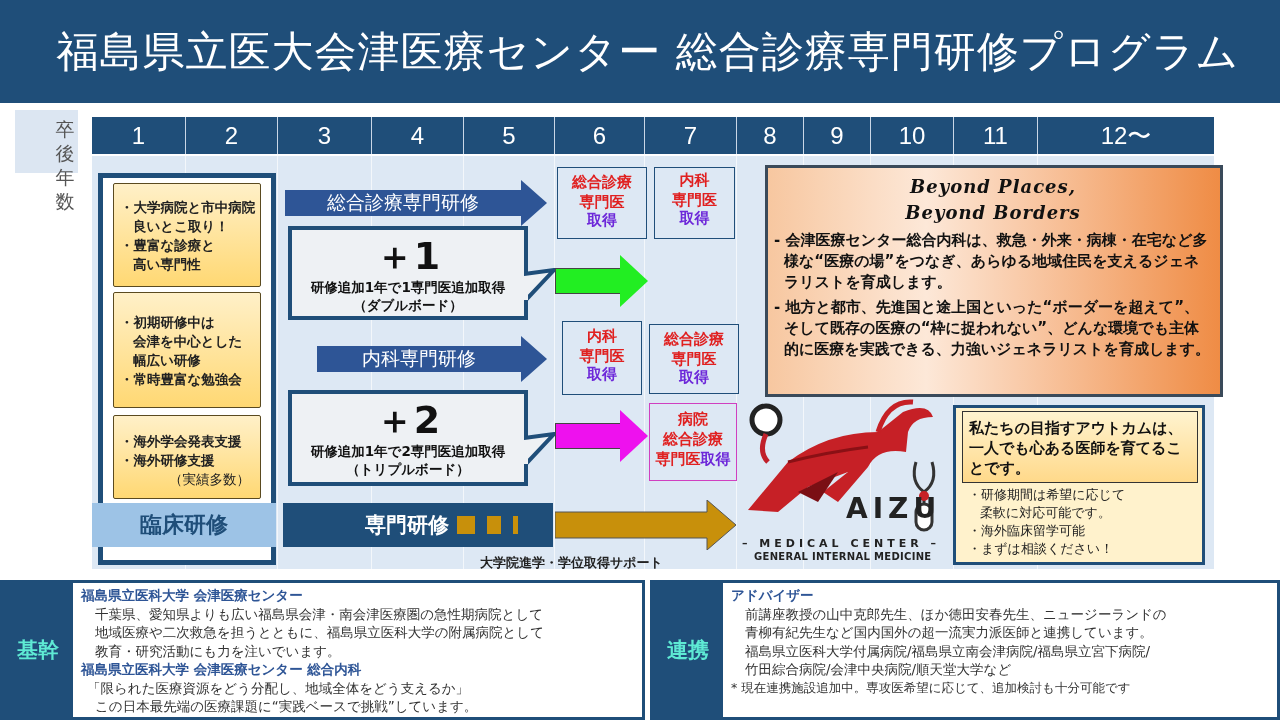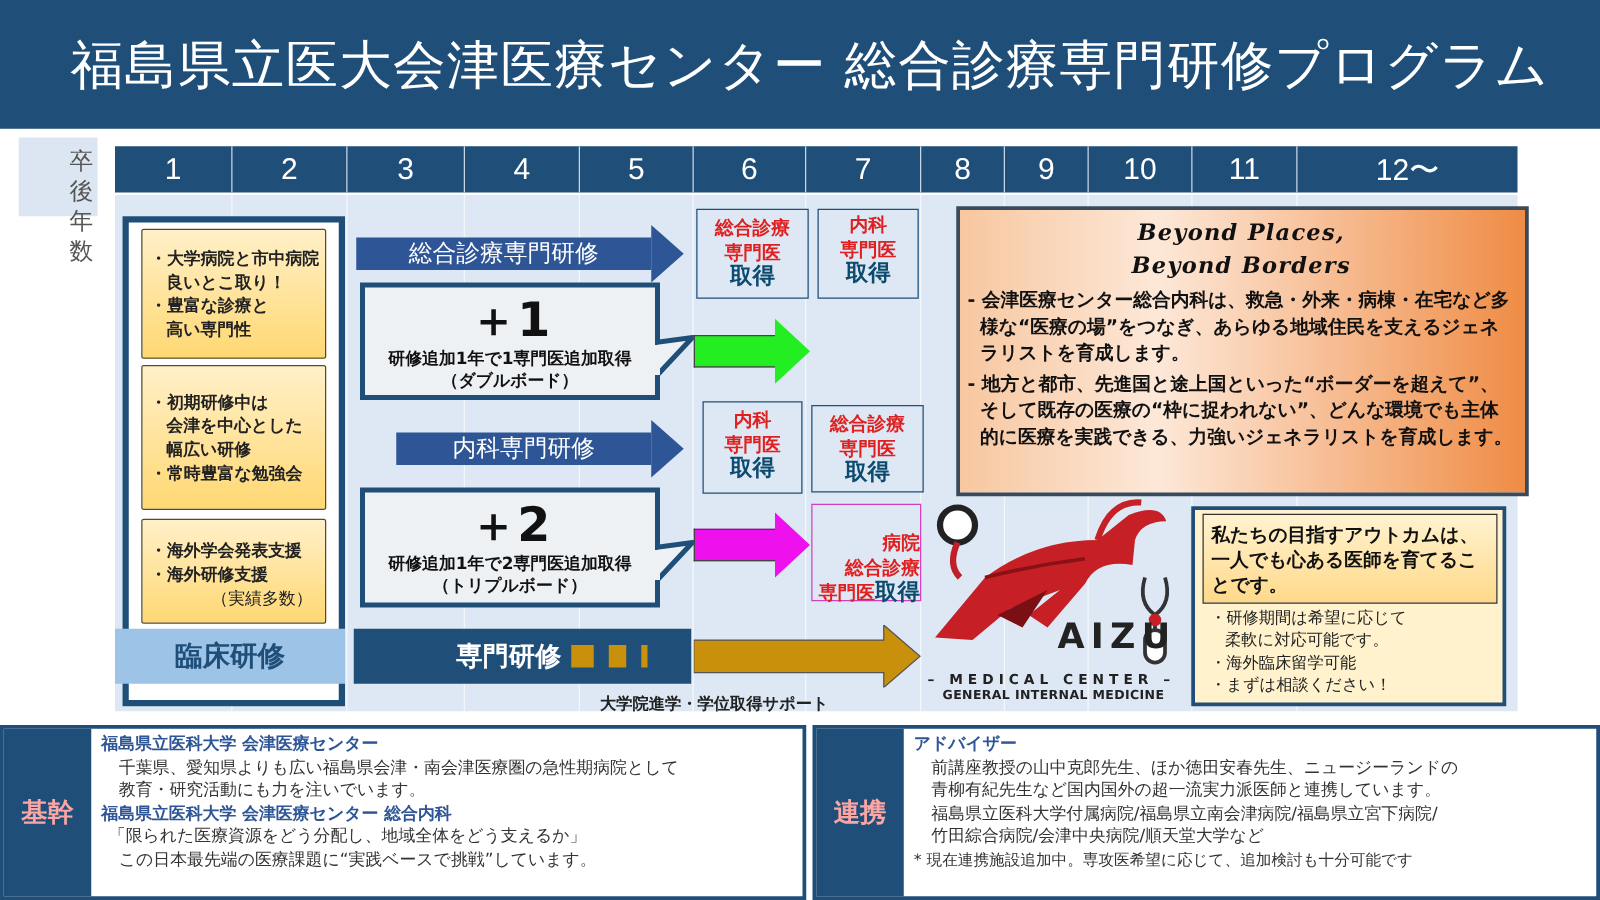--- a/index.html
+++ b/index.html
@@ -26,21 +26,21 @@
   .blue-arrow{position:absolute;height:46px;display:flex;align-items:center;}
   .blue-arrow .shaft{background:#2e5596;height:26px;flex:1;display:flex;align-items:center;justify-content:center;color:#fff;font-size:19px;}
   .blue-arrow .head{width:0;height:0;border-top:23px solid transparent;border-bottom:23px solid transparent;border-left:26px solid #2e5596;}
   
   .callout{position:absolute;background:#eef1f4;border:4px solid #1f4e79;text-align:center;color:#111;}
   .callout .big{font-size:38px;font-weight:bold;line-height:44px;margin-top:4px;}
   .callout .sm{font-size:13.5px;line-height:18px;font-weight:bold;}
   
   .cert{position:absolute;background:#dde8f4;border:1px solid #1f4e79;text-align:center;font-weight:bold;}
   .cert .red{color:#e02020;font-size:15px;line-height:20px;}
-  .cert .blk{color:#0c4a6e;font-size:18px;line-height:17px;}
+  .cert .blk{color:#6d28d9;font-size:15px;line-height:17px;}
   
   .carrow{position:absolute;display:flex;align-items:center;}
   .carrow .shaft{height:26px;border:1px solid #444;border-right:none;}
   .carrow .head{width:0;height:0;border-top:26px solid transparent;border-bottom:26px solid transparent;}
   
   #senmon{left:283px;top:503px;width:270px;height:44px;background:#1f4e79;display:flex;align-items:center;padding-left:82px;}
   #senmon .lbl{color:#fff;font-size:21px;font-weight:bold;margin-right:8px;}
   .gsq{background:#c8900b;height:18px;display:inline-block;margin-right:12px;}
   #gold-arrow{left:555px;top:500px;width:182px;height:50px;}
   #grad-support{left:480px;top:554px;font-size:13px;font-weight:bold;color:#222;}
@@ -54,21 +54,21 @@
   #logo .mc{position:absolute;left:14px;top:145px;font-size:11px;font-weight:bold;letter-spacing:4px;color:#222;}
   #logo .gim{position:absolute;left:14px;top:159px;font-size:10px;font-weight:bold;color:#222;letter-spacing:0.3px;margin-left:12px;}
   
   #outcome-wrap{left:953px;top:405px;width:252px;height:160px;border:3px solid #1f4e79;background:#fff2cc;}
   #outcome{position:absolute;left:6px;top:3px;width:236px;height:72px;border:1px solid #333;background:linear-gradient(180deg,#fff3cf,#ffd98a);font-size:15px;line-height:20px;font-weight:bold;padding:6px 6px;color:#111;}
   #outcome-notes{position:absolute;left:12px;top:78px;width:230px;font-size:13px;line-height:18px;color:#222;}
   #outcome-notes .li{display:block;}
   #outcome-notes .cont{padding-left:12px;}
   
   .bpanel{position:absolute;top:580px;height:140px;border:3px solid #1f4e79;background:#fff;}
-  .bpanel .side{position:absolute;left:0;top:0;width:70px;height:100%;background:#1f4e79;color:#fca5a5;font-size:21px;font-weight:bold;display:flex;align-items:center;justify-content:center;}
+  .bpanel .side{position:absolute;left:0;top:0;width:70px;height:100%;background:#1f4e79;color:#5eead4;font-size:21px;font-weight:bold;display:flex;align-items:center;justify-content:center;}
   .bpanel .body{position:absolute;left:78px;top:3px;right:4px;font-size:13.5px;line-height:18.5px;color:#333;}
   .bpanel .hd{color:#2e5596;font-weight:bold;}
   .bpanel .ind{padding-left:14px;}
   .bpanel .note{font-size:12.5px;}
 </style>
 </head>
 <body>
 
 <div id="header" class="abs">
   <div class="title">福島県立医大会津医療センター 総合診療専門研修プログラム</div>
@@ -183,21 +183,21 @@
 <div class="cert" style="left:562px;top:321px;width:80px;height:74px;padding-top:4px">
   <div class="red">内科</div>
   <div class="red">専門医</div>
   <div class="blk">取得</div>
 </div>
 <div class="cert" style="left:649px;top:324px;width:90px;height:70px;padding-top:4px">
   <div class="red">総合診療</div>
   <div class="red">専門医</div>
   <div class="blk">取得</div>
 </div>
-<div class="cert" style="left:649px;top:403px;width:88px;height:78px;padding-top:20px;border-color:#d040c0;text-align:right;">
+<div class="cert" style="left:649px;top:403px;width:88px;height:78px;padding-top:5px;border-color:#d040c0;">
   <div class="red">病院</div>
   <div class="red">総合診療</div>
   <div><span class="red">専門医</span><span class="blk">取得</span></div>
 </div>
 
 <div id="senmon" class="abs">
   <span class="lbl">専門研修</span>
   <span class="gsq" style="width:18px"></span>
   <span class="gsq" style="width:14px"></span>
   <span class="gsq" style="width:5px"></span>
@@ -242,20 +242,21 @@
     <span class="li">・海外臨床留学可能</span>
     <span class="li">・まずは相談ください！</span>
   </div>
 </div>
 
 <div class="bpanel" style="left:0;width:645px;">
   <div class="side">基幹</div>
   <div class="body">
     <div class="hd">福島県立医科大学 会津医療センター</div>
     <div class="ind">千葉県、愛知県よりも広い福島県会津・南会津医療圏の急性期病院として</div>
+    <div class="ind">地域医療や二次救急を担うとともに、福島県立医科大学の附属病院として</div>
     <div class="ind">教育・研究活動にも力を注いでいます。</div>
     <div class="hd">福島県立医科大学 会津医療センター 総合内科</div>
     <div class="ind" style="padding-left:6px">「限られた医療資源をどう分配し、地域全体をどう支えるか」</div>
     <div class="ind">この日本最先端の医療課題に“実践ベースで挑戦”しています。</div>
   </div>
 </div>
 <div class="bpanel" style="left:650px;width:630px;">
   <div class="side">連携</div>
   <div class="body">
     <div class="hd">アドバイザー</div>

